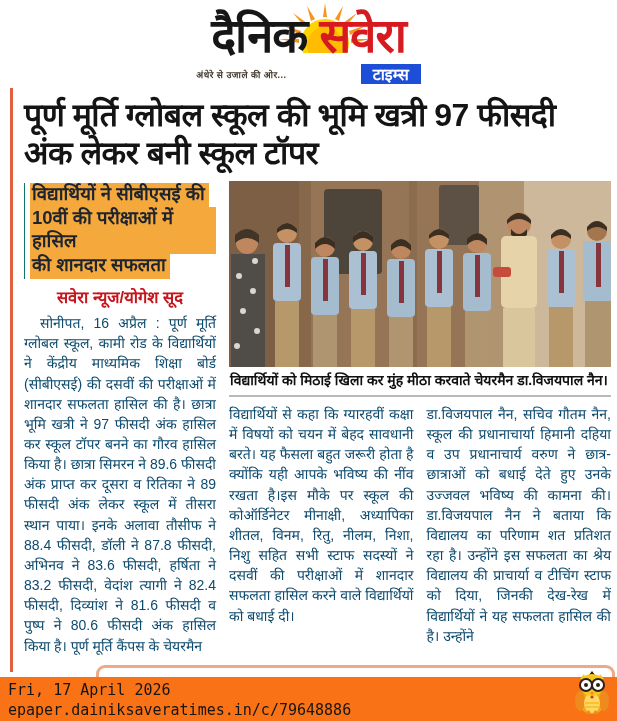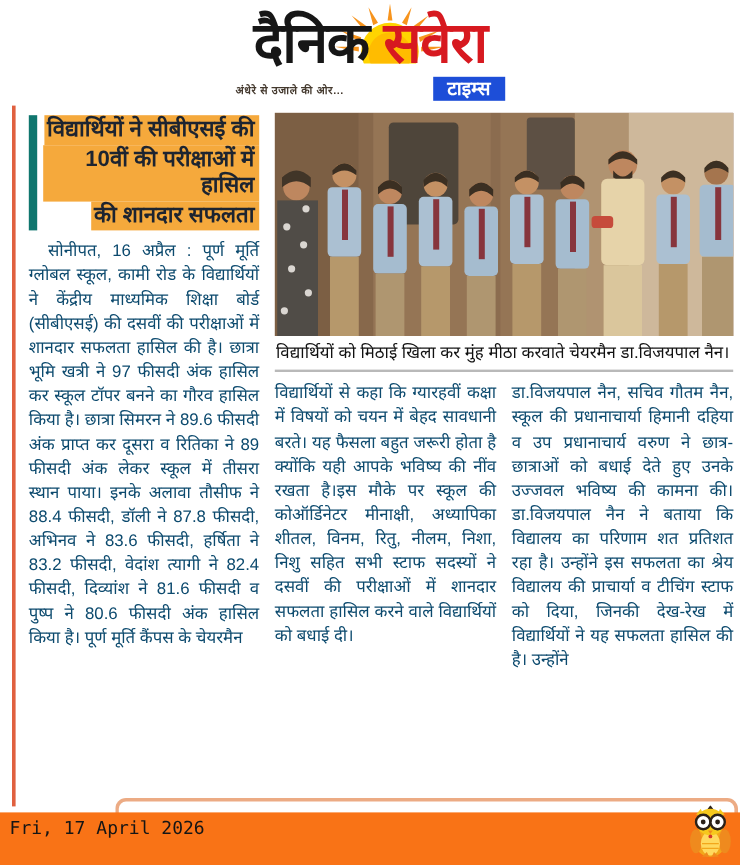--- a/index.html
+++ b/index.html
@@ -39,41 +39,41 @@
   .headline {
     margin:2px 14px 8px 24px; font-size:32px; line-height:1.2;
     font-weight:bold; color:#141414; letter-spacing:-0.5px;
   }
 
   .content { display:flex; gap:13px; padding:0 6px 0 24px; }
   .left-col { flex:0 0 192px; width:192px; }
   .right-region { flex:1; min-width:0; }
 
   
-  .subhead { border-left:7px solid #0f766e; padding-left:5px; margin:2px 0 6px;text-align:right; }
+  .subhead { border-left:1px solid #0f766e; padding-left:5px; margin:2px 0 6px; }
   .subhead-line { line-height:1.22; }
   .subhead-line span {
     display:inline-block; background:#f5a93c; color:#1d2430;
     font-weight:bold; font-size:18.5px; padding:0 4px 2px 2px;
   }
   .byline {
     text-align:center; color:#c3161c; font-weight:bold;
     font-size:16.5px; margin:6px 0 5px;
   }
   .body-text {
     margin:0; font-size:14px; line-height:1.44; text-align:justify;
     color:#0c4a6e;
   }
   .indent { text-indent:16px; }
 
   
   .photo-wrap { width:100%; height:186px; background:#8a6a4c; overflow:hidden; }
   .photo-wrap svg { display:block; }
   .caption {
-    font-weight:normal; font-size:14px; color:#101010;
+    font-weight:bold; font-size:14px; color:#101010;
     padding:4px 1px 6px; border-bottom:2px solid #b9b9b9; margin-bottom:7px;
     line-height:1.3;
   }
   .two-cols { display:flex; gap:13px; }
   .two-cols .body-text { flex:1; min-width:0; }
 
   
   .next-rule {
     position:absolute; left:96px; right:2px; top:665px; height:14px;
     border-top:3px solid #ecab84; border-left:3px solid #ecab84; border-right:3px solid #ecab84;
@@ -119,29 +119,31 @@
       </div>
       <div class="mast-bottom">
         <span class="tagline">अंधेरे से उजाले की ओर...</span>
         <span class="times-box">टाइम्स</span>
       </div>
     </div>
   </header>
 
   <div class="left-rule"></div>
 
+  <h1 class="headline">पूर्ण मूर्ति ग्लोबल स्कूल की भूमि खत्री 97 फीसदी अंक लेकर बनी स्कूल टॉपर</h1>
 
   <div class="content">
 
     <div class="left-col">
       <div class="subhead">
         <div class="subhead-line"><span>विद्यार्थियों ने सीबीएसई की</span></div>
         <div class="subhead-line"><span>10वीं की परीक्षाओं में हासिल</span></div>
         <div class="subhead-line"><span>की शानदार सफलता</span></div>
       </div>
+      <div class="byline">सवेरा न्यूज/योगेश सूद</div>
       <p class="body-text indent">सोनीपत, 16 अप्रैल : पूर्ण मूर्ति ग्लोबल स्कूल, कामी रोड के विद्यार्थियों ने केंद्रीय माध्यमिक शिक्षा बोर्ड (सीबीएसई) की दसवीं की परीक्षाओं में शानदार सफलता हासिल की है। छात्रा भूमि खत्री ने 97 फीसदी अंक हासिल कर स्कूल टॉपर बनने का गौरव हासिल किया है। छात्रा सिमरन ने 89.6 फीसदी अंक प्राप्त कर दूसरा व रितिका ने 89 फीसदी अंक लेकर स्कूल में तीसरा स्थान पाया। इनके अलावा तौसीफ ने 88.4 फीसदी, डॉली ने 87.8 फीसदी, अभिनव ने 83.6 फीसदी, हर्षिता ने 83.2 फीसदी, वेदांश त्यागी ने 82.4 फीसदी, दिव्यांश ने 81.6 फीसदी व पुष्प ने 80.6 फीसदी अंक हासिल किया है। पूर्ण मूर्ति कैंपस के चेयरमैन</p>
     </div>
 
     <div class="right-region">
       <div class="photo-wrap">
         <svg width="388" height="186" viewBox="0 0 388 186">
 
           <rect x="0" y="0" width="388" height="186" fill="#8a6a4c"></rect>
           <rect x="0" y="0" width="70" height="186" fill="#6e5138"></rect>
           <rect x="290" y="0" width="98" height="186" fill="#cbb79b"></rect>
@@ -241,20 +243,21 @@
         <p class="body-text">विद्यार्थियों से कहा कि ग्यारहवीं कक्षा में विषयों को चयन में बेहद सावधानी बरते। यह फैसला बहुत जरूरी होता है क्योंकि यही आपके भविष्य की नींव रखता है।इस मौके पर स्कूल की कोऑर्डिनेटर मीनाक्षी, अध्यापिका शीतल, विनम, रितु, नीलम, निशा, निशु सहित सभी स्टाफ सदस्यों ने दसवीं की परीक्षाओं में शानदार सफलता हासिल करने वाले विद्यार्थियों को बधाई दी।</p>
         <p class="body-text">डा.विजयपाल नैन, सचिव गौतम नैन, स्कूल की प्रधानाचार्या हिमानी दहिया व उप प्रधानाचार्य वरुण ने छात्र-छात्राओं को बधाई देते हुए उनके उज्जवल भविष्य की कामना की। डा.विजयपाल नैन ने बताया कि विद्यालय का परिणाम शत प्रतिशत रहा है। उन्होंने इस सफलता का श्रेय विद्यालय की प्राचार्या व टीचिंग स्टाफ को दिया, जिनकी देख-रेख में विद्यार्थियों ने यह सफलता हासिल की है। उन्होंने</p>
       </div>
     </div>
   </div>
 
   <div class="next-rule"></div>
 
   <footer class="footer">
     <div>Fri, 17 April 2026</div>
+    <div>epaper.dainiksaveratimes.in/c/79648886</div>
     <span class="owl">
       <svg width="42" height="44" viewBox="0 0 42 44">
         <path d="M18 4 L21 0 L24 4 Z" fill="#2b2118"></path>
         <path d="M19 5 Q21 1 23 5" stroke="#2b2118" stroke-width="1.5" fill="none"></path>
         <ellipse cx="21" cy="30" rx="13" ry="13" fill="#f2a71b"></ellipse>
         <ellipse cx="9" cy="30" rx="5" ry="10" fill="#ef8a1e"></ellipse>
         <ellipse cx="33" cy="30" rx="5" ry="10" fill="#ef8a1e"></ellipse>
         <ellipse cx="21" cy="32" rx="8" ry="10" fill="#ffd95e"></ellipse>
         <path d="M14 32 L28 32 M14 36 L28 36" stroke="#f2a71b" stroke-width="1"></path>
         <ellipse cx="21" cy="14" rx="12" ry="11" fill="#f6c81d"></ellipse>

